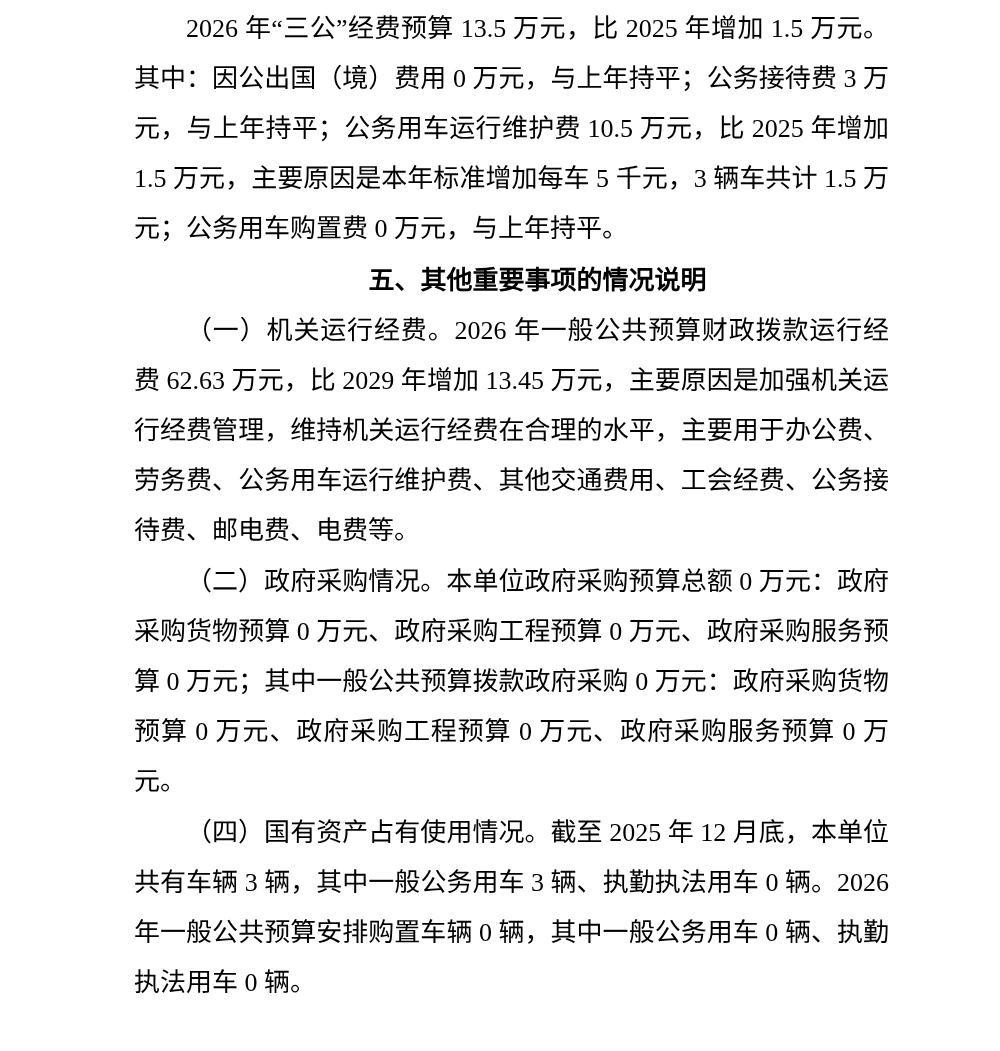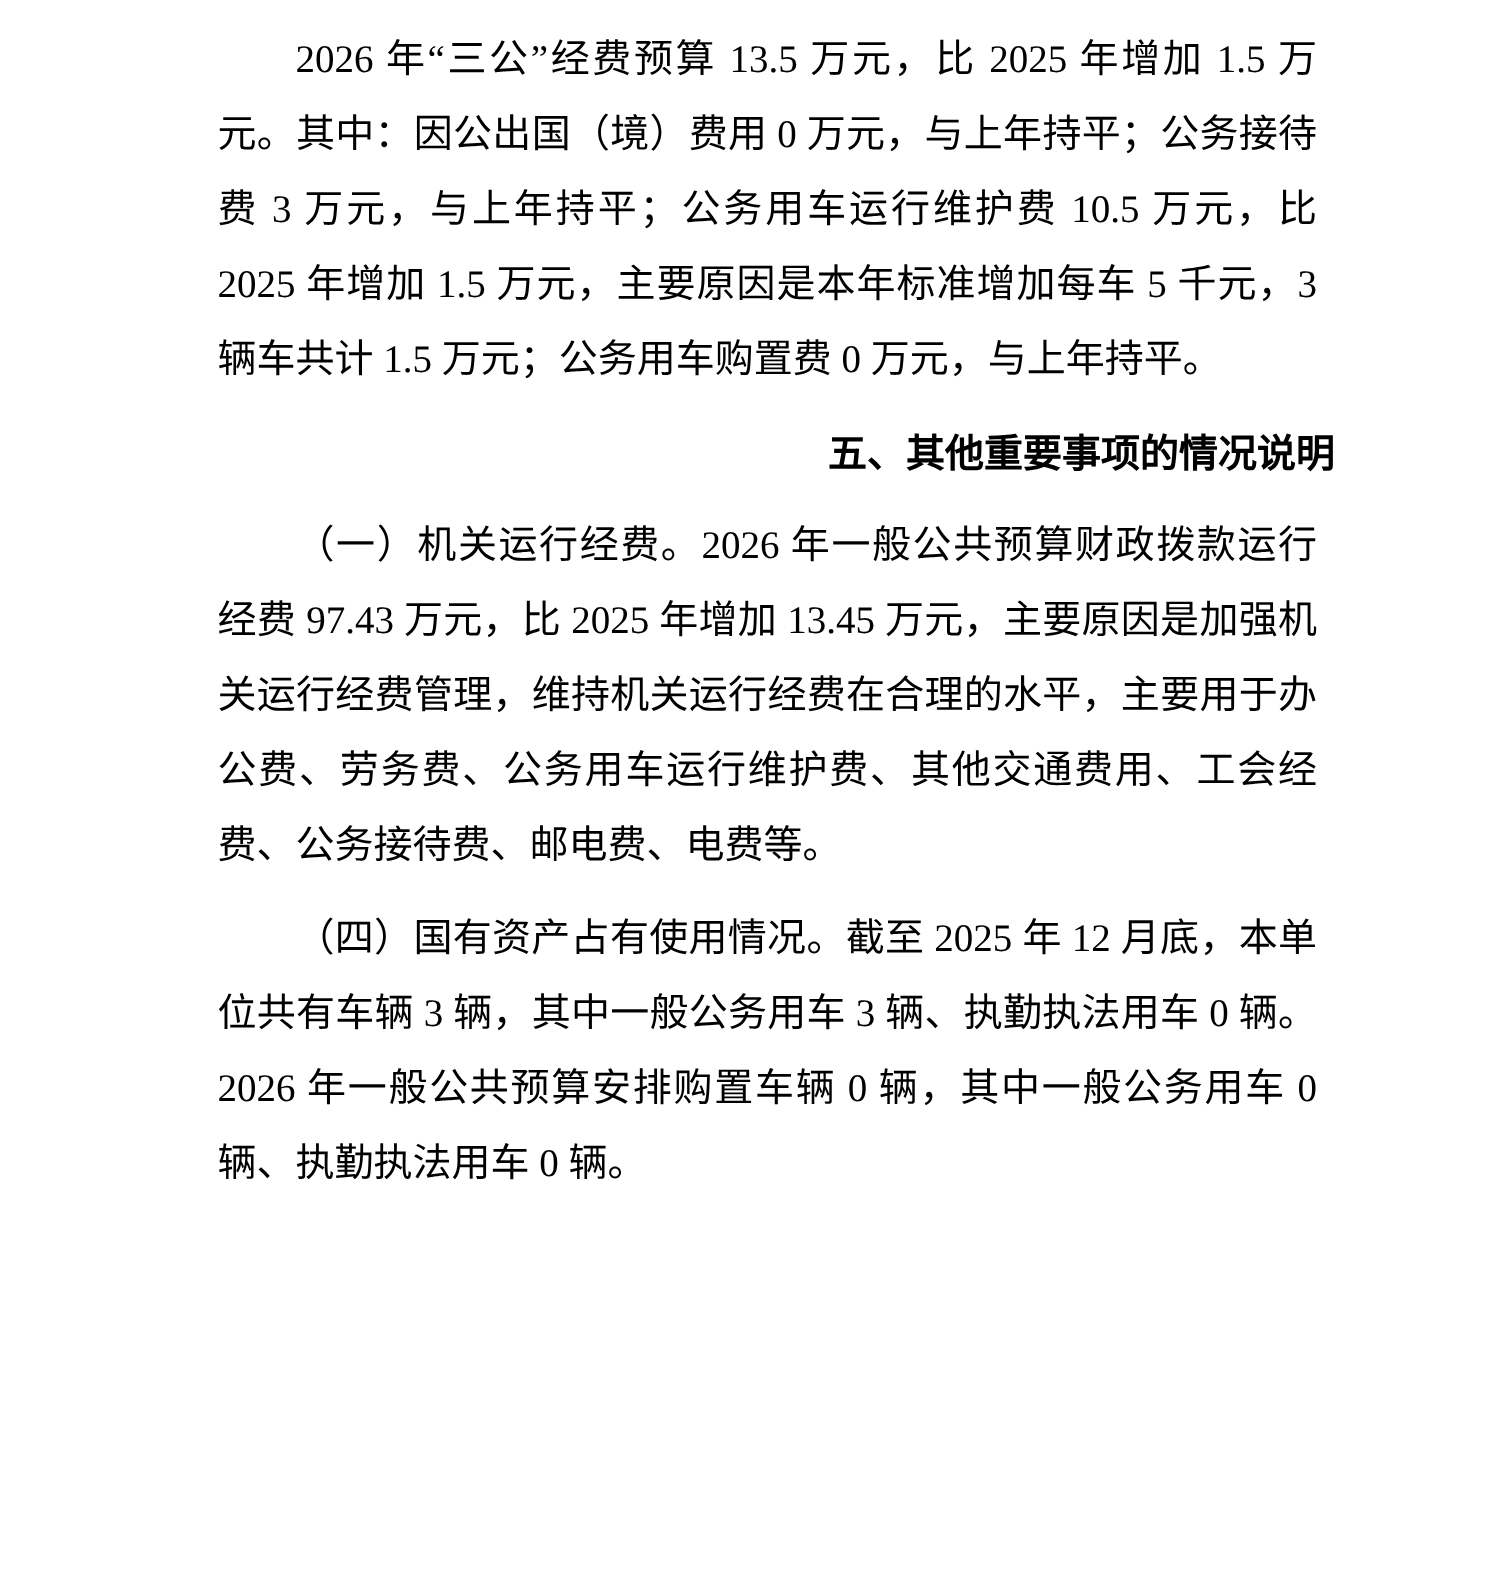--- a/index.html
+++ b/index.html
@@ -19,35 +19,36 @@
       padding: 3px 110px 0 133px;
       background: #ffffff;
       color: #000000;
       font-family: "Liberation Serif", "DejaVu Serif", serif;
       font-size: 26px;
       line-height: 50px;
       text-align: justify;
       letter-spacing: 0;
     }
     .body-para {
-      margin: 12px;
+      margin: 1px;
       text-indent: 2em;
       font-weight: normal;
     }
     .section-heading {
       margin: 0;
       text-indent: 2em;
       font-family: "Liberation Sans", "DejaVu Sans", sans-serif;
       font-weight: bold;
       font-size: 26px;
       line-height: 50px;
-      text-align: right;
+      text-align: center;
     }
   </style>
 </head>
 <body>
 
 <div class="page">
   <p class="body-para">2026 年“三公”经费预算 13.5 万元，比 2025 年增加 1.5 万元。其中：因公出国（境）费用 0 万元，与上年持平；公务接待费 3 万元，与上年持平；公务用车运行维护费 10.5 万元，比 2025 年增加 1.5 万元，主要原因是本年标准增加每车 5 千元，3 辆车共计 1.5 万元；公务用车购置费 0 万元，与上年持平。</p>
   <h2 class="section-heading">五、其他重要事项的情况说明</h2>
-  <p class="body-para">（一）机关运行经费。2026 年一般公共预算财政拨款运行经费 97.43 万元，比 2025 年增加 13.45 万元，主要原因是加强机关运行经费管理，维持机关运行经费在合理的水平，主要用于办公费、劳务费、公务用车运行维护费、其他交通费用、工会经费、公务接待费、邮电费、电费等。</p>
+  <p class="body-para">（一）机关运行经费。2026 年一般公共预算财政拨款运行经费 62.63 万元，比 2029 年增加 13.45 万元，主要原因是加强机关运行经费管理，维持机关运行经费在合理的水平，主要用于办公费、劳务费、公务用车运行维护费、其他交通费用、工会经费、公务接待费、邮电费、电费等。</p>
+  <p class="body-para">（二）政府采购情况。本单位政府采购预算总额 0 万元：政府采购货物预算 0 万元、政府采购工程预算 0 万元、政府采购服务预算 0 万元；其中一般公共预算拨款政府采购 0 万元：政府采购货物预算 0 万元、政府采购工程预算 0 万元、政府采购服务预算 0 万元。</p>
   <p class="body-para">（四）国有资产占有使用情况。截至 2025 年 12 月底，本单位共有车辆 3 辆，其中一般公务用车 3 辆、执勤执法用车 0 辆。2026 年一般公共预算安排购置车辆 0 辆，其中一般公务用车 0 辆、执勤执法用车 0 辆。</p>
 </div>
 
 </body></html>

